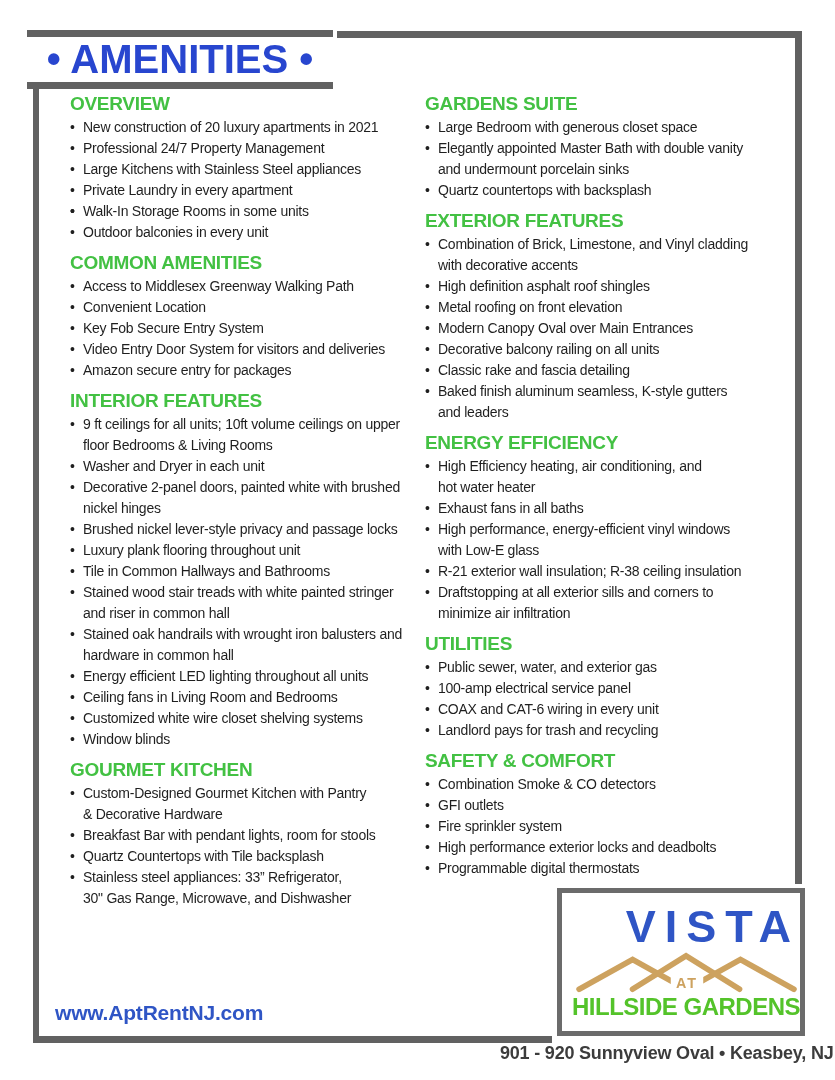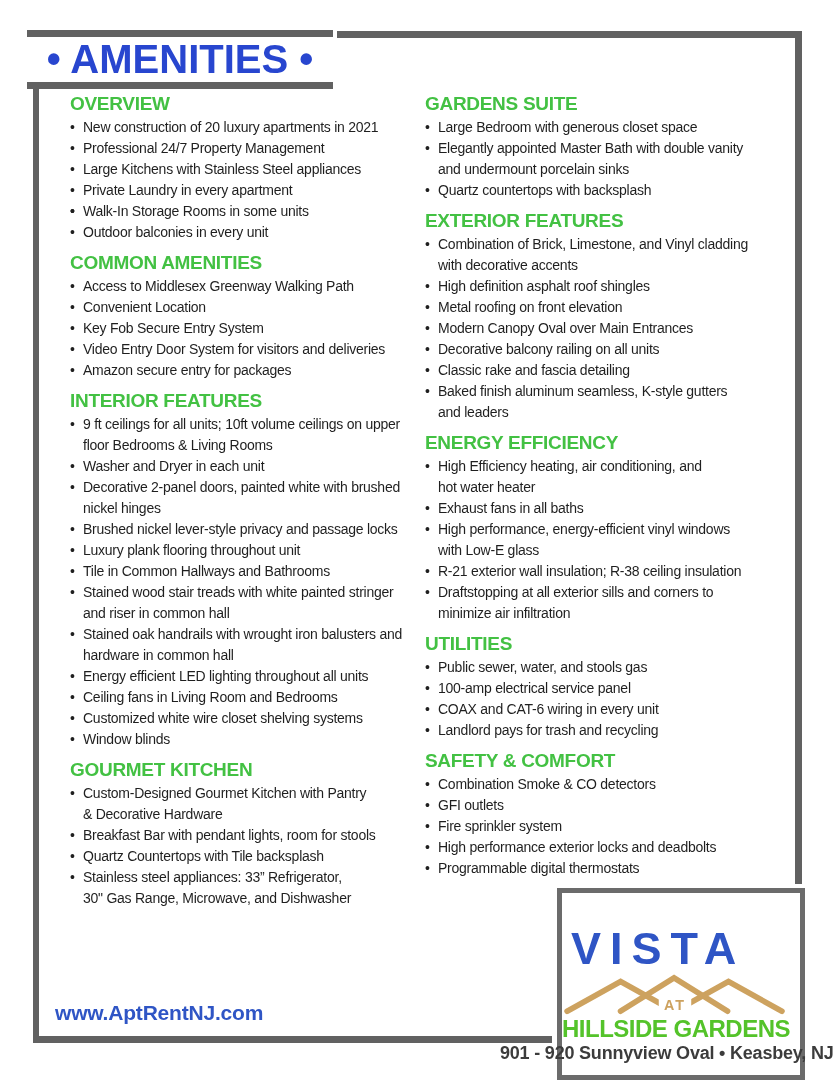--- a/index.html
+++ b/index.html
@@ -46,23 +46,23 @@
   }
   section ul { list-style: none; margin: 0; padding: 0; }
   section li {
     position: relative; padding-left: 13px;
     font-size: 14px; line-height: 21px; letter-spacing: -0.25px;
   }
   section li .bullet { position: absolute; left: 0; top: 0; }
   section li .item-text { white-space: pre-line; }
 
   #logo-box {
-    position: absolute; left: 557px; top: 888px; width: 248px; height: 192px;
+    position: absolute; left: 557px; top: 888px; width: 248px; height: 148px;
     border: 5px solid #6b6b6b; background: #ffffff;
-    display: flex; flex-direction: column; align-items: flex-start; justify-content: center;
+    display: flex; flex-direction: column; align-items: flex-end; justify-content: center;
   }
   #logo-name {
     color: var(--logo-blue); font-weight: bold; font-size: 45px;
     line-height: 46px; letter-spacing: 9px; padding-left: 9px; white-space: nowrap;
   }
   #logo-mountains { width: 226px; height: 42px; margin: 1px 0 0 0; display: block; }
   #logo-subname {
     color: var(--logo-green); font-weight: bold; font-size: 24px;
     line-height: 28px; letter-spacing: -0.5px; white-space: nowrap;
   }
@@ -181,21 +181,21 @@
           <li><span class="bullet">•</span><span class="item-text">High performance, energy-efficient vinyl windows
 with Low-E glass</span></li>
           <li><span class="bullet">•</span><span class="item-text">R-21 exterior wall insulation; R-38 ceiling insulation</span></li>
           <li><span class="bullet">•</span><span class="item-text">Draftstopping at all exterior sills and corners to
 minimize air infiltration</span></li>
         </ul>
       </section>
       <section>
         <h2>UTILITIES</h2>
         <ul>
-          <li><span class="bullet">•</span><span class="item-text">Public sewer, water, and stools gas</span></li>
+          <li><span class="bullet">•</span><span class="item-text">Public sewer, water, and exterior gas</span></li>
           <li><span class="bullet">•</span><span class="item-text">100-amp electrical service panel</span></li>
           <li><span class="bullet">•</span><span class="item-text">COAX and CAT-6 wiring in every unit</span></li>
           <li><span class="bullet">•</span><span class="item-text">Landlord pays for trash and recycling</span></li>
         </ul>
       </section>
       <section>
         <h2>SAFETY &amp; COMFORT</h2>
         <ul>
           <li><span class="bullet">•</span><span class="item-text">Combination Smoke &amp; CO detectors</span></li>
           <li><span class="bullet">•</span><span class="item-text">GFI outlets</span></li>

